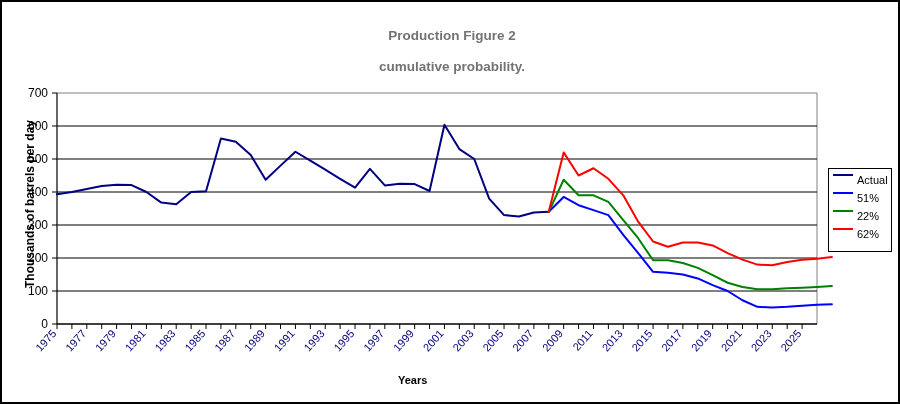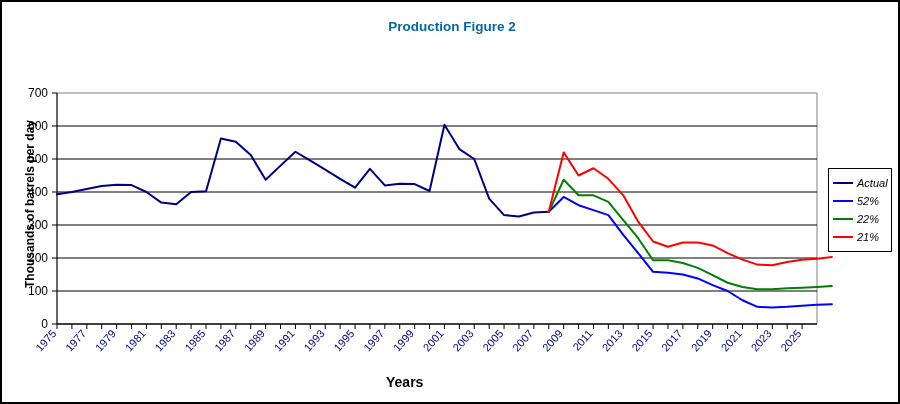--- a/index.html
+++ b/index.html
@@ -22,40 +22,41 @@
   .title-block {
     position: absolute;
     left: 60px;
     top: 14px;
     width: 780px;
     text-align: center;
   }
   .title-line {
     font-size: 13.5px;
     font-weight: bold;
-    color: #0369a1;
+    color: #737373;
     line-height: 22px;
     white-space: nowrap;
+    margin-top: 9px;
   }
   .ylabel {
     position: absolute;
     left: -92px;
     top: 195px;
     width: 240px;
     text-align: center;
     font-size: 12px;
     font-weight: bold;
     color: #000000;
     transform: rotate(-90deg);
   }
   .xlabel {
     position: absolute;
-    left: 384px;
+    left: 396px;
     top: 372px;
-    font-size: 14px;
+    font-size: 11px;
     font-weight: bold;
     color: #000000;
   }
   svg.plot {
     position: absolute;
     left: 0;
     top: 0;
   }
   .ytick-text {
     font-family: "Liberation Sans", sans-serif;
@@ -99,24 +100,23 @@
     top: 166px;
     width: 64px;
     height: 84px;
     border: 1px solid #000000;
     background: #ffffff;
     box-sizing: border-box;
     padding: 5px 0 0 0;
   }
   .legend-row {
     display: flex;
-    align-items: center;
+    align-items: flex-start;
     height: 18px;
     padding-left: 4px;
-    font-style: italic;
   }
   .legend-swatch {
     width: 20px;
     height: 0;
     border-top: 2px solid #000;
     margin-right: 4px;
     flex: none;
   }
   .legend-label {
     font-size: 11px;
@@ -124,20 +124,21 @@
     white-space: nowrap;
   }
 </style>
 </head>
 <body>
 
 <div id="figure">
 
   <div class="title-block">
     <div class="title-line">Production Figure 2</div>
+    <div class="title-line">cumulative probability.</div>
   </div>
 
   <div class="ylabel">Thousands of barrels per day</div>
   <div class="xlabel">Years</div>
 
   <svg class="plot" id="plot-svg" width="900" height="404">
       <line x1="55" y1="91" x2="815" y2="91" class="plot-frame-top"></line>
       <line x1="815" y1="91" x2="815" y2="322" class="plot-frame-right"></line>
       <line x1="55" y1="322" x2="815" y2="322" class="gridline"></line>
       <line x1="50" y1="322" x2="55" y2="322" class="tick-mark"></line>
@@ -247,25 +248,25 @@
       <path d="M546.76 209.80 L561.67 150.40 L576.57 173.50 L591.47 166.24 L606.37 176.80 L621.27 193.30 L636.18 219.70 L651.08 239.50 L665.98 244.78 L680.88 240.49 L695.78 240.49 L710.69 243.46 L725.59 251.05 L740.49 257.65 L755.39 262.60 L770.29 263.26 L785.20 259.96 L800.10 257.65 L815.00 256.66 L829.90 255.01" class="series-path" stroke="#ff0000"></path>
     </svg>
 
   <div class="legend-box" id="legend-box">
       <div class="legend-row">
         <span class="legend-swatch" style="border-top-color: rgb(0, 0, 128);"></span>
         <span class="legend-label">Actual</span>
       </div>
       <div class="legend-row">
         <span class="legend-swatch" style="border-top-color: rgb(0, 0, 255);"></span>
-        <span class="legend-label">52%</span>
+        <span class="legend-label">51%</span>
       </div>
       <div class="legend-row">
         <span class="legend-swatch" style="border-top-color: rgb(0, 128, 0);"></span>
         <span class="legend-label">22%</span>
       </div>
       <div class="legend-row">
         <span class="legend-swatch" style="border-top-color: rgb(255, 0, 0);"></span>
-        <span class="legend-label">21%</span>
+        <span class="legend-label">62%</span>
       </div>
     </div>
 
 </div>
 
 </body></html>

